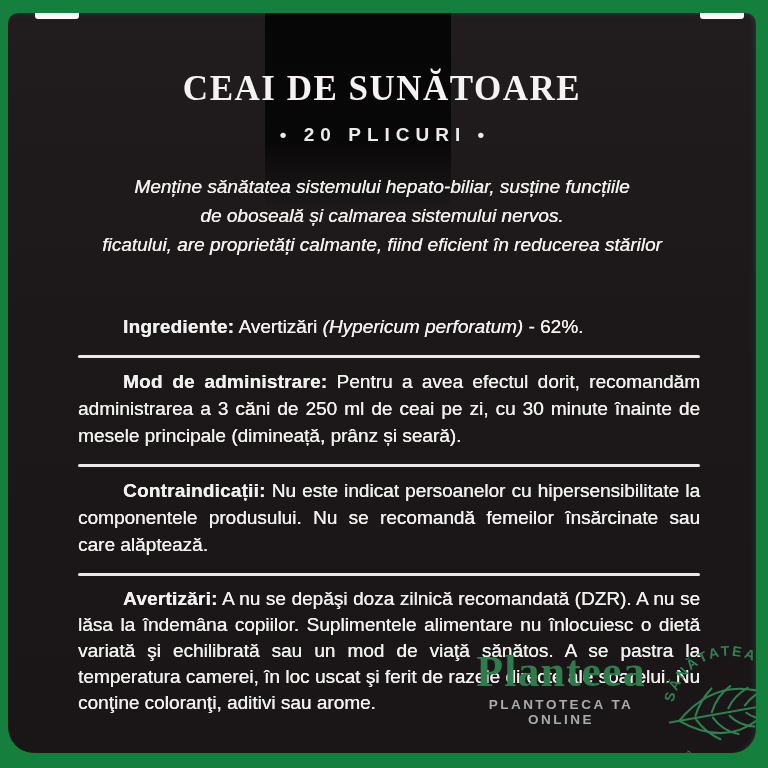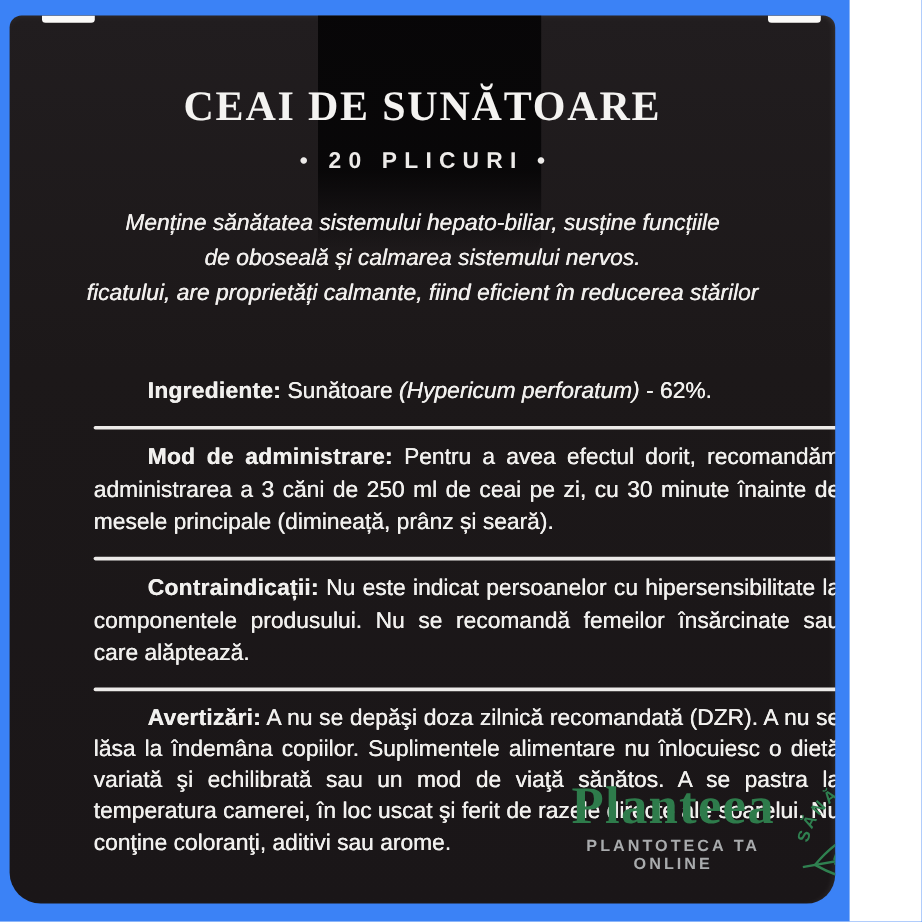--- a/index.html
+++ b/index.html
@@ -1,21 +1,21 @@
 <!DOCTYPE html>
 <html><head>
 <meta charset="utf-8">
 <style>
   * { margin:0; padding:0; box-sizing:border-box; }
   html,body { width:768px; height:768px; }
   body { font-family:"Liberation Sans", sans-serif; }
 
   .page {
-    position:relative; width:708px; height:768px;
-    background:#3b82f6; overflow:hidden;
+    position:relative; width:768px; height:768px;
+    background:#15803d; overflow:hidden;
   }
 
   
   .box {
     position:absolute; left:8px; top:13px; right:12px; bottom:15px;
     background:linear-gradient(180deg,#211d1f 0%,#1c1819 40%,#1a1618 100%);
     border-radius:10px 10px 24px 26px;
     overflow:hidden;
     box-shadow:inset -4px 0 6px -3px rgba(255,255,255,0.10),
                inset 0 4px 6px -3px rgba(255,255,255,0.06);
@@ -112,21 +112,21 @@
     <p class="description">
       <span>Menține sănătatea sistemului hepato-biliar, susține funcțiile</span>
       <span>de oboseală și calmarea sistemului nervos.</span>
       <span>ficatului, are proprietăți calmante, fiind eficient în reducerea stărilor</span>
     </p>
 
     <div class="content">
 
       <p class="ingredients">
         <b>Ingrediente:</b>
-        <span>Sunătoare</span>
+        <span>Avertizări</span>
         <i>(Hypericum perforatum)</i>
         <span>- 62%.</span>
       </p>
 
       <hr class="rule">
 
       <p class="para">
         <b>Mod de administrare:</b>
         <span>Pentru a avea efectul dorit, recomandăm administrarea a 3 căni de 250 ml de ceai pe zi, cu 30 minute înainte de mesele principale (dimineață, prânz și seară).</span>
       </p>

